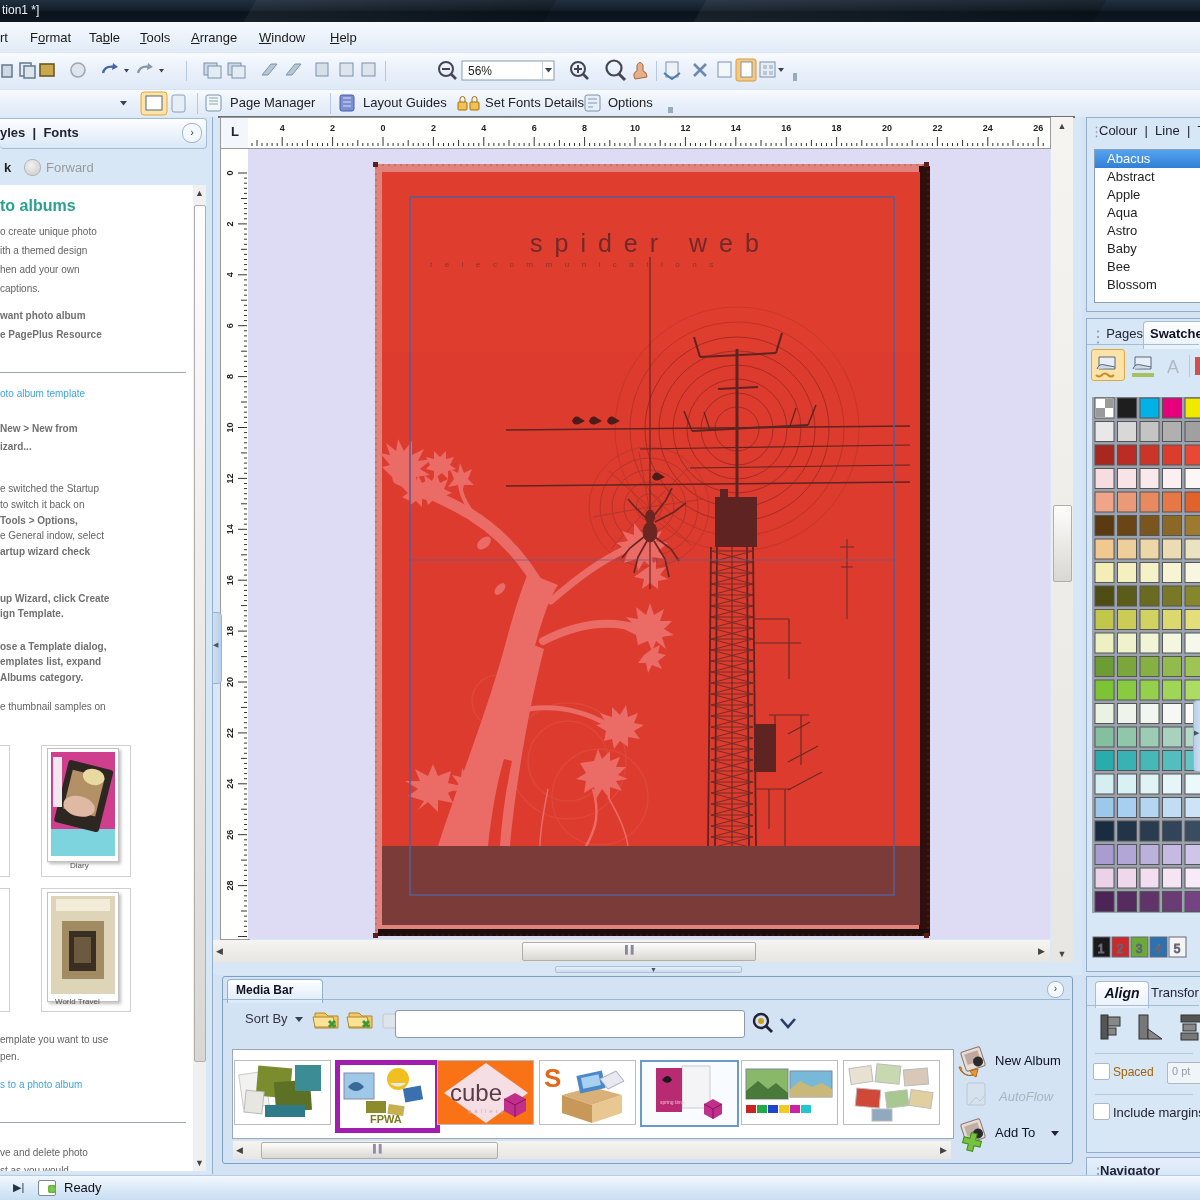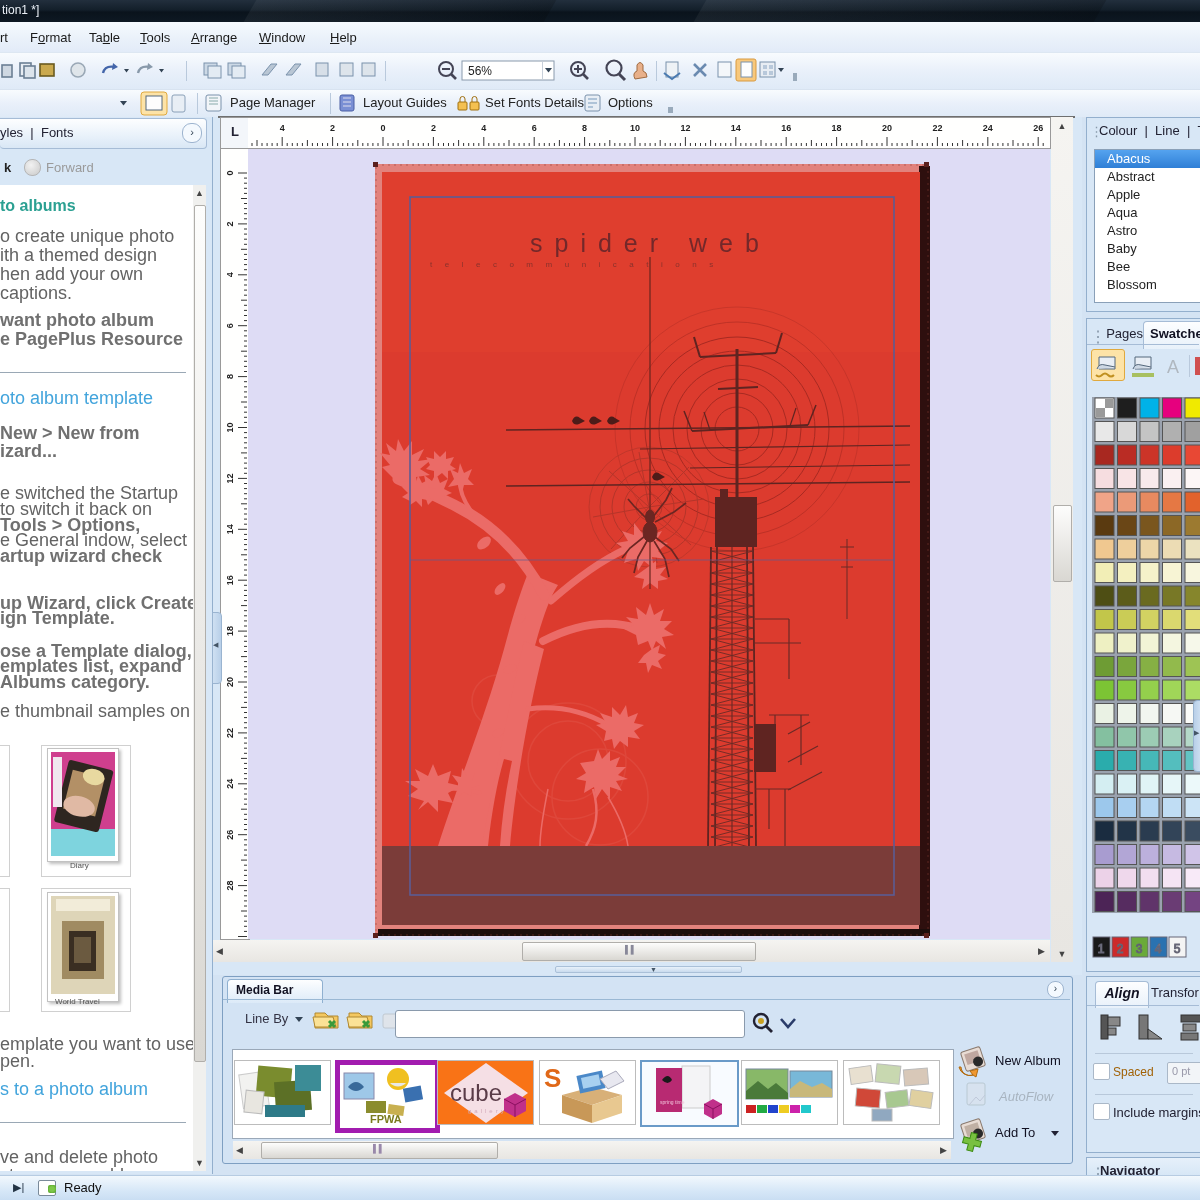--- a/index.html
+++ b/index.html
@@ -17,25 +17,25 @@
  border-bottom:1px solid #dde7f2}
 #menu span{position:absolute;top:8px;font-size:13px;color:#1a1a1a}
 
 .tbar{left:0;width:1200px;background:linear-gradient(180deg,#f8fbfe 0%,#e9f0fa 50%,#dfeaf7 100%);border-bottom:1px solid #d8e3f0}
 #tb1{top:53px;height:36px}
 #tb2{top:90px;height:27px}
 
 #lpanel{left:0;top:117px;width:212px;height:1057px;background:#d8e7f6;border-right:1px solid #93afcd}
 #lphead{position:absolute;left:0;top:1px;width:206px;height:29px;
  background:linear-gradient(180deg,#fdfeff,#e8f1fa 60%,#d9e7f5);border:1px solid #a6bcd6;border-left:none;border-radius:0 4px 4px 4px}
-#lphead b{position:absolute;left:0px;top:6px;font-weight:normal;font-size:13px;color:#223}
+#lphead b{position:absolute;left:0px;top:6px;font-weight:bold;font-size:13px;color:#223}
 #lparrow{position:absolute;right:4px;top:4px;width:18px;height:18px;border:1px solid #9db4cf;border-radius:9px;background:#f4f9fe;color:#345;font-size:11px;text-align:center;line-height:17px}
 #navrow{position:absolute;left:0;top:40px;width:206px;height:28px;font-size:13px;color:#9a9a9a}
 #lpcontent{position:absolute;left:0;top:68px;width:193px;height:986px;background:#fff;overflow:hidden}
-#lpcontent .t{position:absolute;left:0;width:190px;font-size:18px;color:#636363;white-space:nowrap}
+#lpcontent .t{position:absolute;left:0;width:190px;font-size:10px;color:#636363;white-space:nowrap}
 #lpcontent .b{font-weight:bold;color:#707070}
 #lpcontent .lnk{color:#42a4dc}
 #lpcontent .hr{position:absolute;left:0;width:186px;border-top:1px solid #9aa8b5}
 #lpscroll{position:absolute;left:193px;top:68px;width:13px;height:986px;background:#f0f0ee}
 
 #canvwrap{left:213px;top:117px;width:869px;height:858px;background:#d8e7f6}
 #corner{position:absolute;left:7px;top:0;width:28px;height:30px;background:#f3f6fa;border:1px solid #999;font-size:13px;font-weight:bold;color:#223;text-align:center;line-height:28px}
 #hruler{position:absolute;left:35px;top:0;width:802px;height:30px;background:#fffffe;border:1px solid #999;border-left:none}
 #vruler{position:absolute;left:7px;top:32px;width:28px;height:790px;background:#fffffe;border:1px solid #999;border-top:none}
 #viewport{position:absolute;left:35px;top:32px;width:802px;height:790px;background:#dedcf5}
@@ -995,21 +995,21 @@
  <span style="position:absolute;left:3px;top:6px;color:#89a">⋮</span>
  <span style="position:absolute;left:13px;top:5px;font-size:13px;font-weight:bold;color:#223">Navigator</span>
 </div>
 
 <div class="abs" id="media">
 
  <div style="position:absolute;left:4px;top:2px;width:86px;height:20px;background:linear-gradient(180deg,#fdfeff,#dcEAf8);border:1px solid #8fb0d0;border-bottom:none;border-radius:4px 4px 0 0;font-size:12px;font-weight:bold;color:#112;padding:3px 0 0 8px">Media Bar</div>
  <div style="position:absolute;left:0;top:22px;width:847px;height:1px;background:#9ab8d4"></div>
  <div style="position:absolute;right:8px;top:4px;width:15px;height:15px;border:1px solid #9db4cf;border-radius:8px;background:#f4f9fe;color:#345;font-size:10px;text-align:center;line-height:14px">›</div>
 
- <span style="position:absolute;left:22px;top:34px;font-size:13px;color:#334">Line By</span>
+ <span style="position:absolute;left:22px;top:34px;font-size:13px;color:#334">Sort By</span>
  <span style="position:absolute;left:72px;top:40px;width:0;height:0;border-left:4px solid transparent;border-right:4px solid transparent;border-top:5px solid #345"></span>
  <svg width="120" height="30" style="position:absolute;left:88px;top:28px">
   <g>
    <path d="M4 8 h10 l3 3 h10 v12 h-23 z" fill="#f4c860" stroke="#b08830"></path>
    <path d="M2 12 l20 0 3 10 h-21 z" fill="#fbe296" stroke="#b08830"></path>
    <path d="M18 16 l6 6 m0 -6 l-6 6" stroke="#3a9a3a" stroke-width="3"></path>
    <path d="M38 8 h10 l3 3 h10 v12 h-23 z" fill="#f4c860" stroke="#b08830"></path>
    <path d="M36 12 l20 0 3 10 h-21 z" fill="#fbe296" stroke="#b08830"></path>
    <path d="M52 16 l6 6 m0 -6 l-6 6" stroke="#3a9a3a" stroke-width="3"></path>
    <rect x="72" y="9" width="18" height="14" rx="2" fill="#dfe4ea" stroke="#c0c8d0"></rect>

